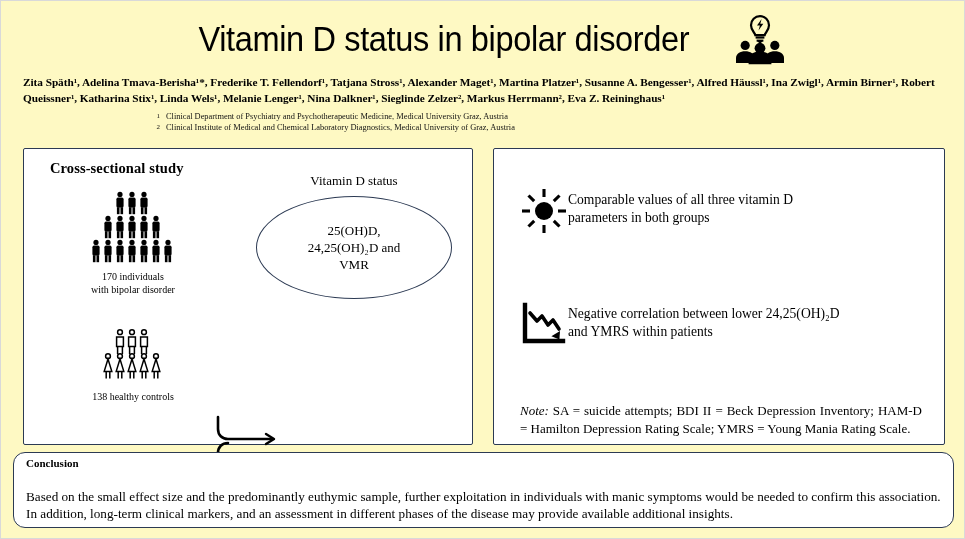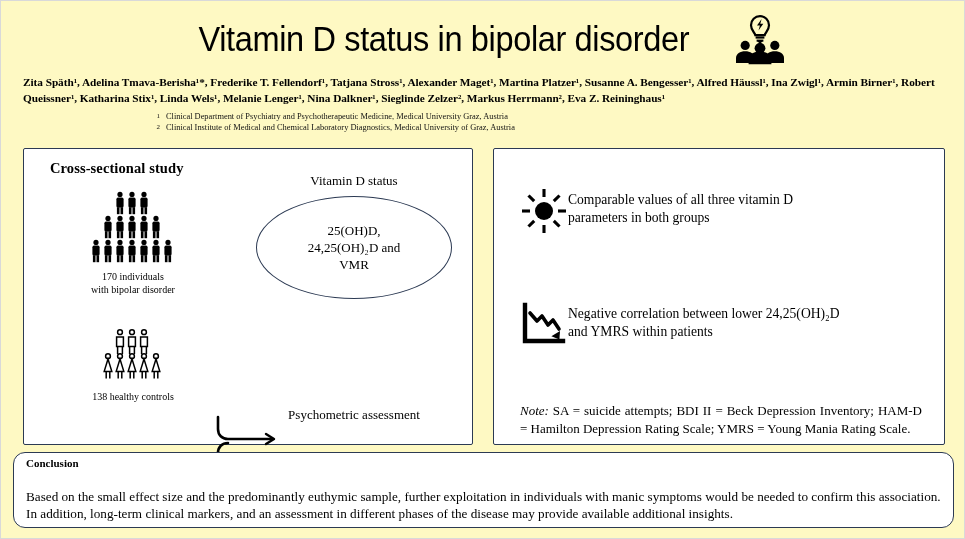--- a/index.html
+++ b/index.html
@@ -386,21 +386,20 @@
 
     <div class="ellipse-label" id="label-vitd">Vitamin D status</div>
     <div class="ellipse" id="ellipse-vitd">
       <div>
         <div>25(OH)D,</div>
         <div>24,25(OH)₂D and</div>
         <div>VMR</div>
       </div>
     </div>
 
-    <div class="ellipse-label" id="label-psych">Psychometric assessment</div>
   </div>
 
   <div class="panel" id="panel-right">
 
     <div class="finding" id="finding-1">
       <span class="finding-icon">
         <svg viewBox="0 0 48 48" width="48" height="48" xmlns="http://www.w3.org/2000/svg">
           <circle cx="24" cy="24" r="9" fill="#000"></circle>
           <g stroke="#000" stroke-width="3.1" stroke-linecap="butt">
             <line x1="24" y1="2" x2="24" y2="10"></line>

